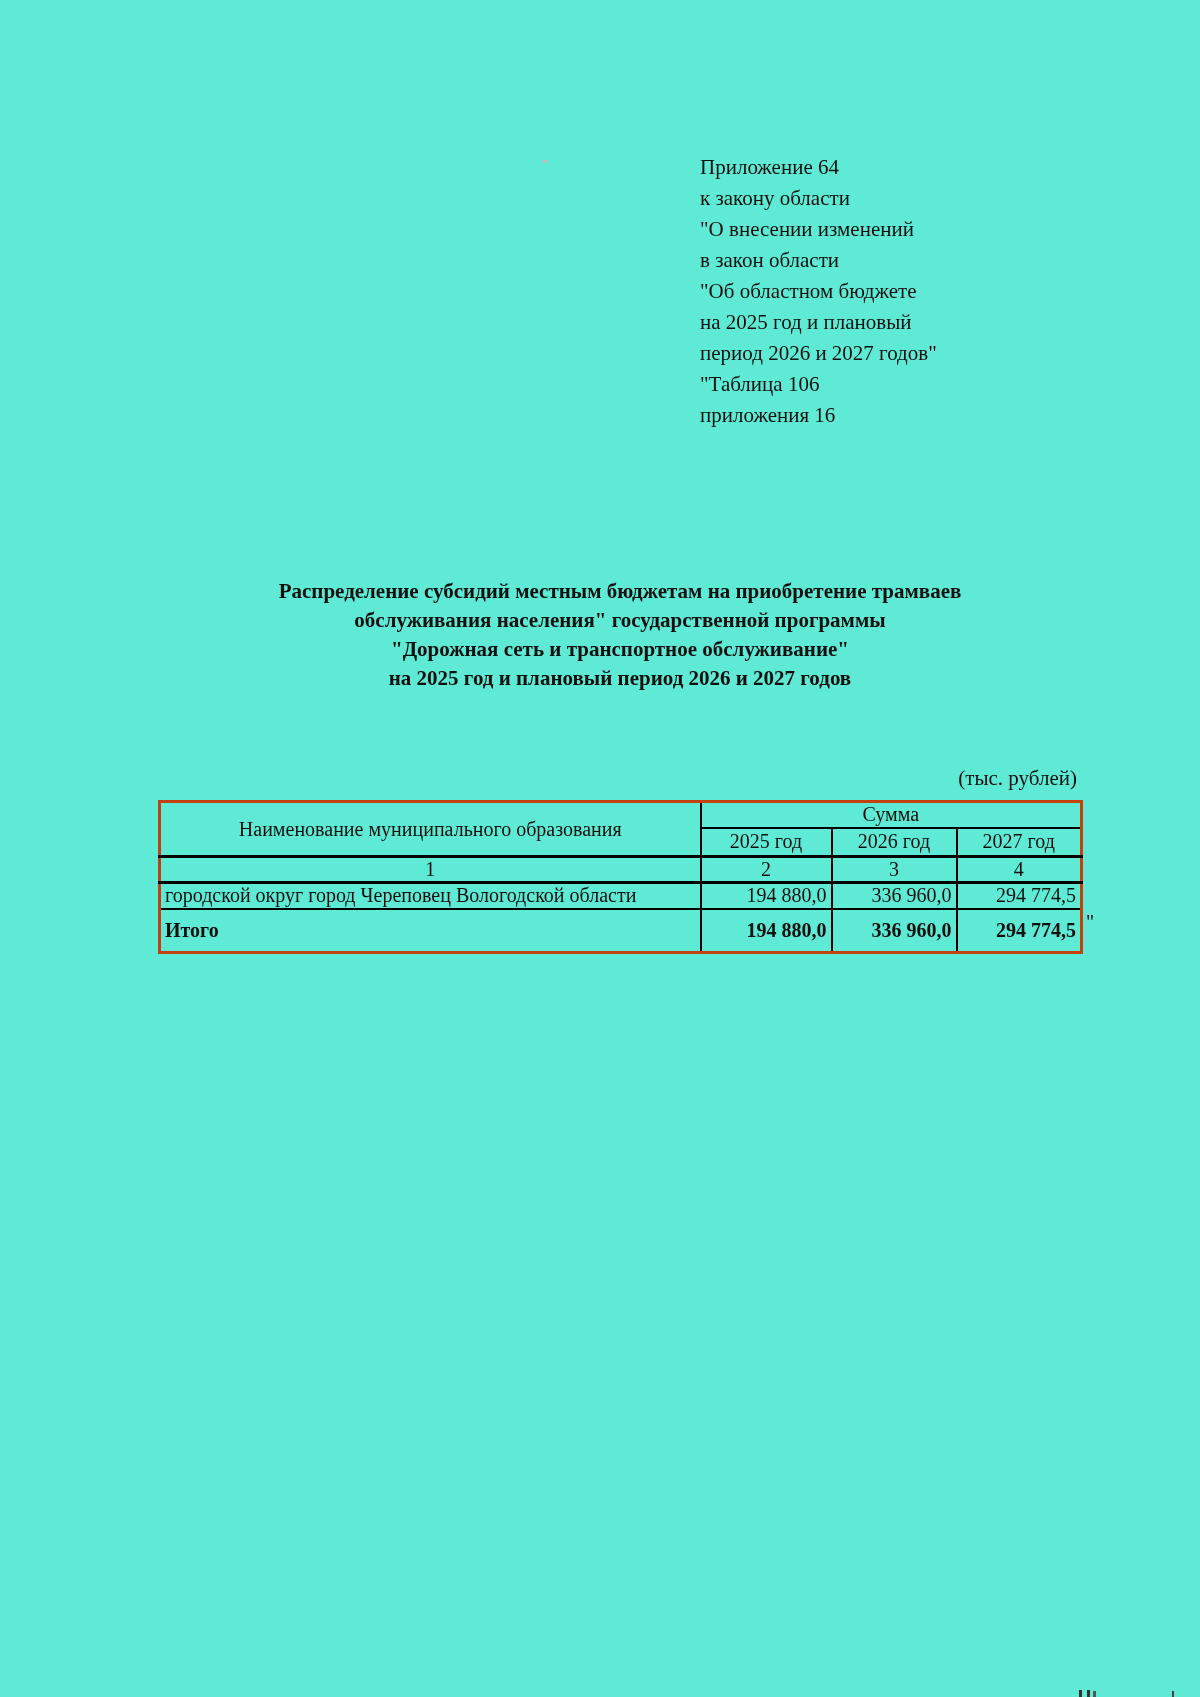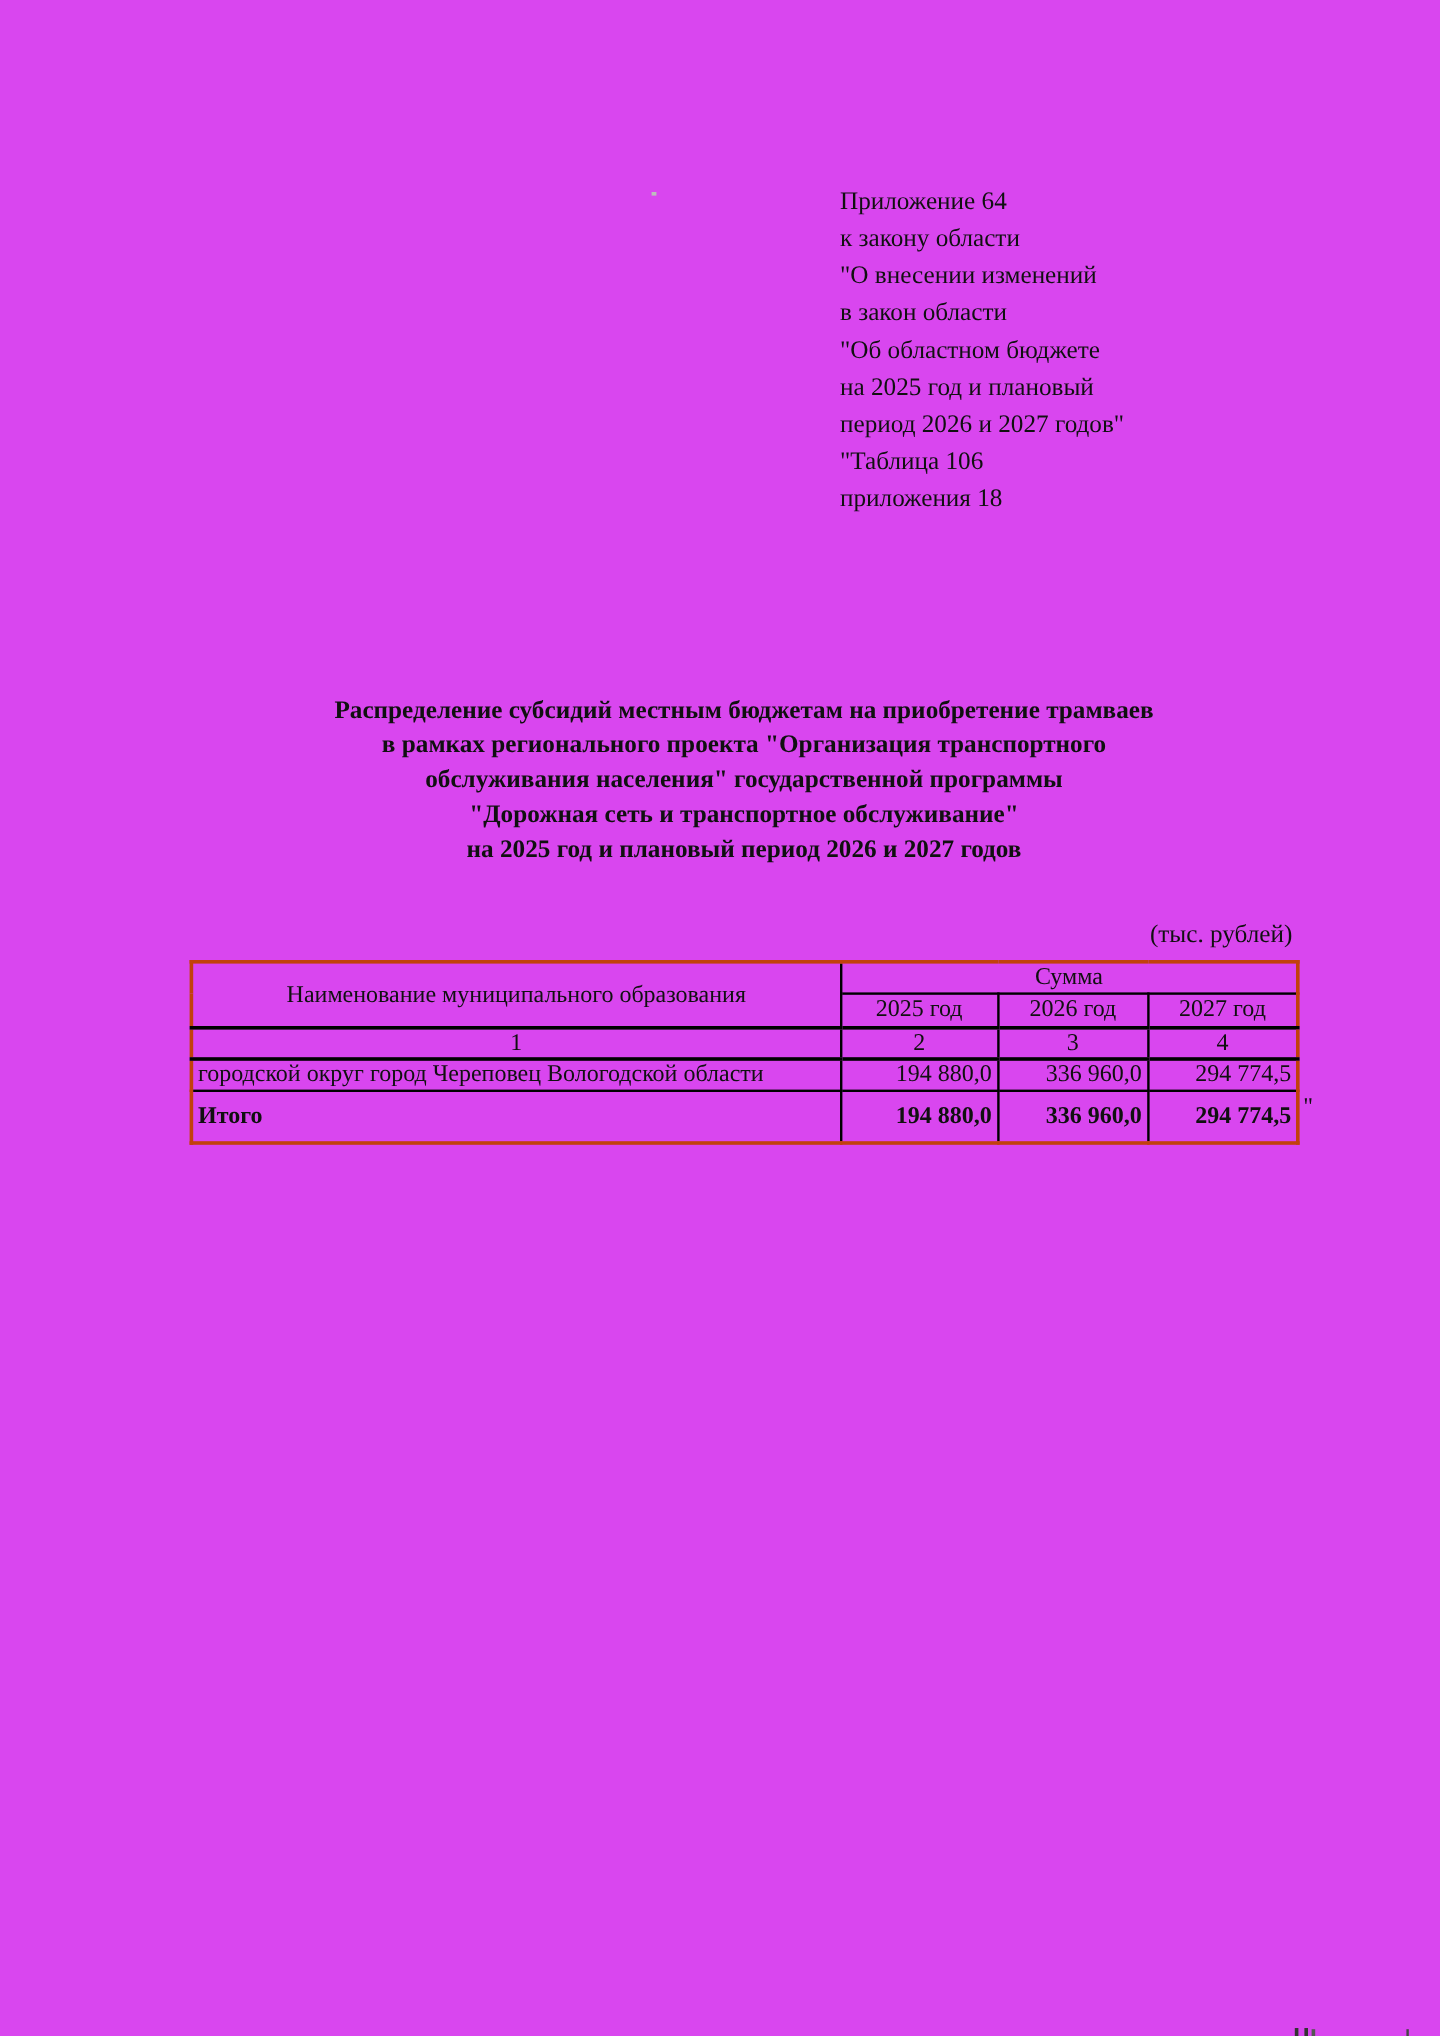--- a/index.html
+++ b/index.html
@@ -1,21 +1,21 @@
 <!DOCTYPE html>
 <html lang="ru"><head>
 <meta charset="utf-8">
 <style>
   * { margin: 0; padding: 0; box-sizing: border-box; }
   html, body { background: #ffffff; }
   .page {
     position: relative;
     width: 1200px;
     height: 1697px;
-    background: #d946ef;
+    background: #5eead4;
     font-family: "Liberation Serif", "DejaVu Serif", serif;
     color: #101010;
     overflow: hidden;
   }
 
   
   .appendix-block {
     position: absolute;
     left: 700px;
     top: 152px;
@@ -100,26 +100,25 @@
 
   <div class="appendix-block">
     <div>Приложение 64</div>
     <div>к закону области</div>
     <div>"О внесении изменений</div>
     <div>в закон области</div>
     <div>"Об областном бюджете</div>
     <div>на 2025 год и плановый</div>
     <div>период 2026 и 2027 годов"</div>
     <div>"Таблица 106</div>
-    <div>приложения 18</div>
+    <div>приложения 16</div>
   </div>
 
   <div class="title-block">
     <div>Распределение субсидий местным бюджетам на приобретение трамваев</div>
-    <div>в рамках регионального проекта "Организация транспортного</div>
     <div>обслуживания населения" государственной программы</div>
     <div>"Дорожная сеть и транспортное обслуживание"</div>
     <div>на 2025 год и плановый период 2026 и 2027 годов</div>
   </div>
 
   <div class="units-note">(тыс. рублей)</div>
 
   <table class="dist-table">
     <colgroup>
       <col style="width:541px">

